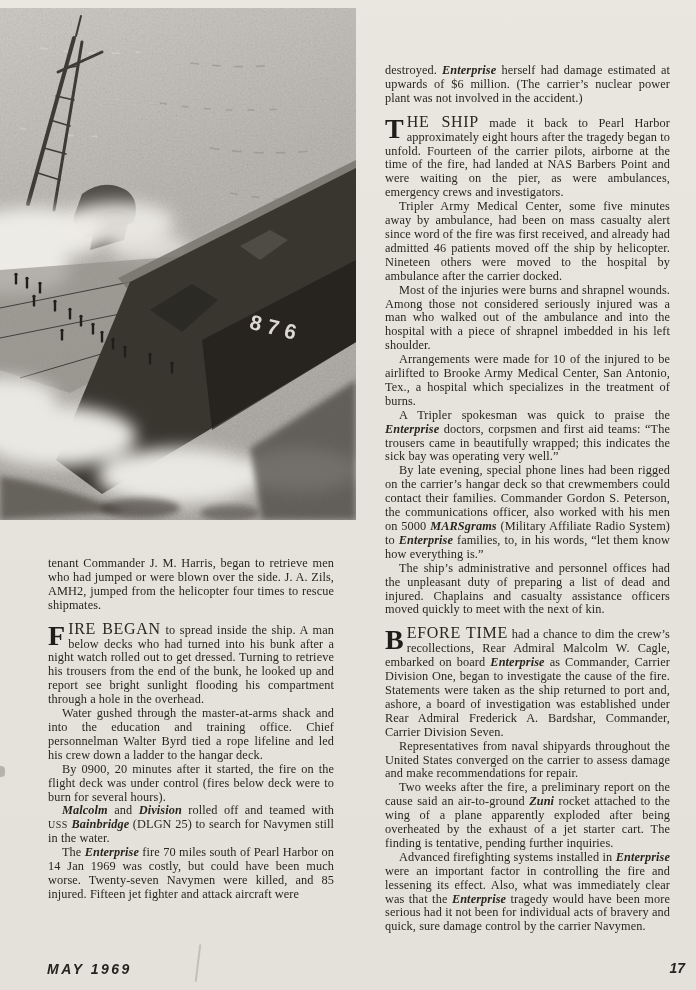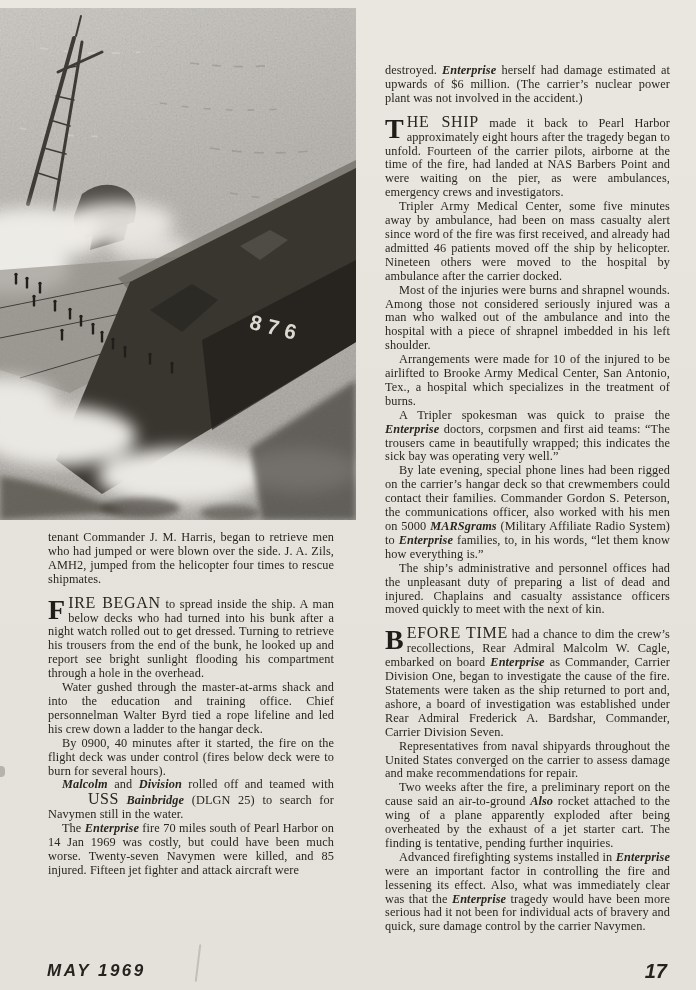--- a/index.html
+++ b/index.html
@@ -6,42 +6,42 @@
   body{
     width:696px;height:990px;position:relative;overflow:hidden;
     background:#e7e4de;
     font-family:"Liberation Serif",serif;
     color:#29261f;
   }
   .page{position:absolute;inset:0;background:linear-gradient(180deg,#eae7e1 0%,#e6e3dd 40%,#e4e1da 100%);}
   .photo{position:absolute;left:0;top:8px;width:356px;height:512px;}
   .photo svg{display:block;}
   .col{position:absolute;text-align:justify;font-size:12.3px;line-height:13.9px;letter-spacing:.1px;}
-  .col-left{left:48px;top:531px;width:286px;}
+  .col-left{left:48px;top:557px;width:286px;}
   .col-right{left:385px;top:64px;width:285px;}
   p{margin:0;padding:0;}
   p.plain{text-indent:14px;}
   p.drop{margin-top:9px;}
   .dropcap{
     float:left;font-weight:bold;font-size:28px;line-height:23px;
     padding:2px 3px 0 0;color:#1f1d18;font-family:"Liberation Serif",serif;
   }
   .lead{text-transform:uppercase;font-size:16px;letter-spacing:.7px;}
   .i{font-style:italic;font-weight:bold;}
-  .sc{font-size:16px;letter-spacing:.5px;margin-left:40px;}
+  .sc{font-size:10px;letter-spacing:.5px;}
   .footer{position:absolute;left:0;right:0;top:958px;height:26px;}
   .footer-left{
     position:absolute;left:47px;top:3px;
     font-family:"Liberation Sans",sans-serif;font-style:italic;font-weight:bold;
-    font-size:17px;letter-spacing:2.5px;color:#25231e;
+    font-size:14px;letter-spacing:2.5px;color:#25231e;
   }
   .footer-right{
-    position:absolute;right:29px;top:2px;
+    position:absolute;right:11px;top:2px;
     font-family:"Liberation Sans",sans-serif;font-style:italic;font-weight:bold;
-    font-size:20px;color:#25231e;
+    font-size:14px;color:#25231e;
   }
   .pencil-mark{
     position:absolute;left:197px;top:944px;width:2px;height:38px;
     background:#9d9990;opacity:.45;transform:rotate(7deg);border-radius:2px;
   }
   .edge-smudge{
     position:absolute;left:0;top:766px;width:5px;height:11px;
     background:#8f8c84;opacity:.55;border-radius:0 4px 4px 0;
   }
 </style>
@@ -161,41 +161,41 @@
       </g>
     </svg>
   </div>
 
   <div class="col col-left">
     <p class="cont"><span>tenant Commander J. M. Harris, began to retrieve men who had jumped or were blown over the side. J. A. Zils, AMH2, jumped from the helicopter four times to rescue shipmates.</span></p>
     <p class="drop">
       <span class="dropcap">F</span><span class="lead">IRE BEGAN</span><span><span> to spread inside the ship. A man below decks who had turned into his bunk after a night watch rolled out to get dressed. Turning to retrieve his trousers from the end of the bunk, he looked up and report see bright sunlight flooding his compartment through a hole in the overhead.</span></span>
     </p>
     <p class="plain"><span>Water gushed through the master-at-arms shack and into the education and training office. Chief personnelman Walter Byrd tied a rope lifeline and led his crew down a ladder to the hangar deck.</span></p>
-    <p class="plain"><span>By 0900, 40 minutes after it started, the fire on the flight deck was under control (fires below deck were to burn for several hours).</span></p>
+    <p class="plain"><span>By 0900, 20 minutes after it started, the fire on the flight deck was under control (fires below deck were to burn for several hours).</span></p>
     <p class="plain"><span class="i">Malcolm</span><span> and </span><span class="i">Division</span><span> rolled off and teamed with </span><span class="sc">USS</span><span> </span><span class="i">Bainbridge</span><span> (DLGN 25) to search for Navymen still in the water.</span></p>
     <p class="plain"><span>The </span><span class="i">Enterprise</span><span> fire 70 miles south of Pearl Harbor on 14 Jan 1969 was costly, but could have been much worse. Twenty-seven Navymen were killed, and 85 injured. Fifteen jet fighter and attack aircraft were</span></p>
   </div>
 
   <div class="col col-right">
     <p class="cont"><span>destroyed. </span><span class="i">Enterprise</span><span> herself had damage estimated at upwards of $6 million. (The carrier’s nuclear power plant was not involved in the accident.)</span></p>
     <p class="drop">
       <span class="dropcap">T</span><span class="lead">HE SHIP</span><span><span> made it back to Pearl Harbor approximately eight hours after the tragedy began to unfold. Fourteen of the carrier pilots, airborne at the time of the fire, had landed at NAS Barbers Point and were waiting on the pier, as were ambulances, emergency crews and investigators.</span></span>
     </p>
     <p class="plain"><span>Tripler Army Medical Center, some five minutes away by ambulance, had been on mass casualty alert since word of the fire was first received, and already had admitted 46 patients moved off the ship by helicopter. Nineteen others were moved to the hospital by ambulance after the carrier docked.</span></p>
     <p class="plain"><span>Most of the injuries were burns and shrapnel wounds. Among those not considered seriously injured was a man who walked out of the ambulance and into the hospital with a piece of shrapnel imbedded in his left shoulder.</span></p>
     <p class="plain"><span>Arrangements were made for 10 of the injured to be airlifted to Brooke Army Medical Center, San Antonio, Tex., a hospital which specializes in the treatment of burns.</span></p>
     <p class="plain"><span>A Tripler spokesman was quick to praise the </span><span class="i">Enterprise</span><span> doctors, corpsmen and first aid teams: “The trousers came in beautifully wrapped; this indicates the sick bay was operating very well.”</span></p>
     <p class="plain"><span>By late evening, special phone lines had been rigged on the carrier’s hangar deck so that crewmembers could contact their families. Commander Gordon S. Peterson, the communications officer, also worked with his men on 5000 </span><span class="i">MARSgrams</span><span> (Military Affiliate Radio System) to </span><span class="i">Enterprise</span><span> families, to, in his words, “let them know how everything is.”</span></p>
     <p class="plain"><span>The ship’s administrative and personnel offices had the unpleasant duty of preparing a list of dead and injured. Chaplains and casualty assistance officers moved quickly to meet with the next of kin.</span></p>
     <p class="drop">
       <span class="dropcap">B</span><span class="lead">EFORE TIME</span><span><span> had a chance to dim the crew’s recollections, Rear Admiral Malcolm W. Cagle, embarked on board </span><span class="i">Enterprise</span><span> as Commander, Carrier Division One, began to investigate the cause of the fire. Statements were taken as the ship returned to port and, ashore, a board of investigation was established under Rear Admiral Frederick A. Bardshar, Commander, Carrier Division Seven.</span></span>
     </p>
     <p class="plain"><span>Representatives from naval shipyards throughout the United States converged on the carrier to assess damage and make recommendations for repair.</span></p>
-    <p class="plain"><span>Two weeks after the fire, a preliminary report on the cause said an air-to-ground </span><span class="i">Also</span><span> rocket attached to the wing of a plane apparently exploded after being overheated by the exhaust of a jet starter cart. The finding is tentative, pending further inquiries.</span></p>
+    <p class="plain"><span>Two weeks after the fire, a preliminary report on the cause said an air-to-ground </span><span class="i">Zuni</span><span> rocket attached to the wing of a plane apparently exploded after being overheated by the exhaust of a jet starter cart. The finding is tentative, pending further inquiries.</span></p>
     <p class="plain"><span>Advanced firefighting systems installed in </span><span class="i">Enterprise</span><span> were an important factor in controlling the fire and lessening its effect. Also, what was immediately clear was that the </span><span class="i">Enterprise</span><span> tragedy would have been more serious had it not been for individual acts of bravery and quick, sure damage control by the carrier Navymen.</span></p>
   </div>
 
   <div class="footer">
     <span class="footer-left">MAY 1969</span>
     <span class="footer-right">17</span>
   </div>
 
   <div class="pencil-mark"></div>
   <div class="edge-smudge"></div>

